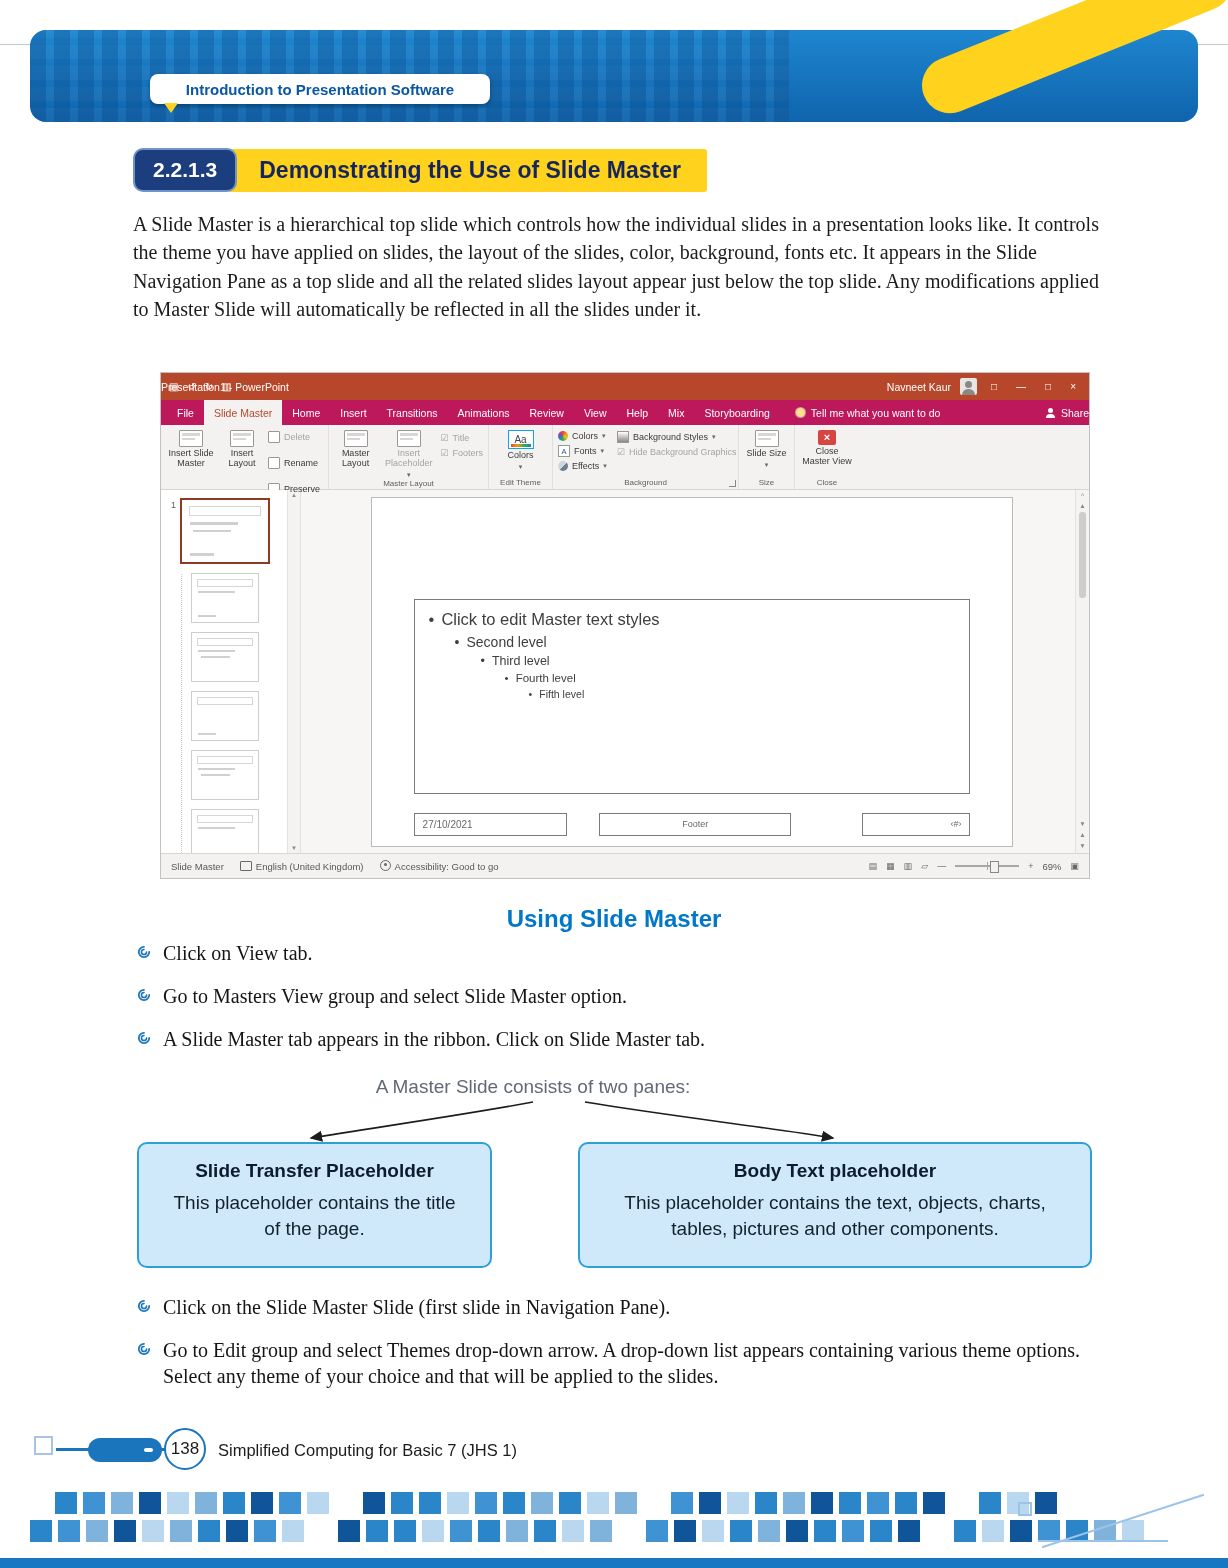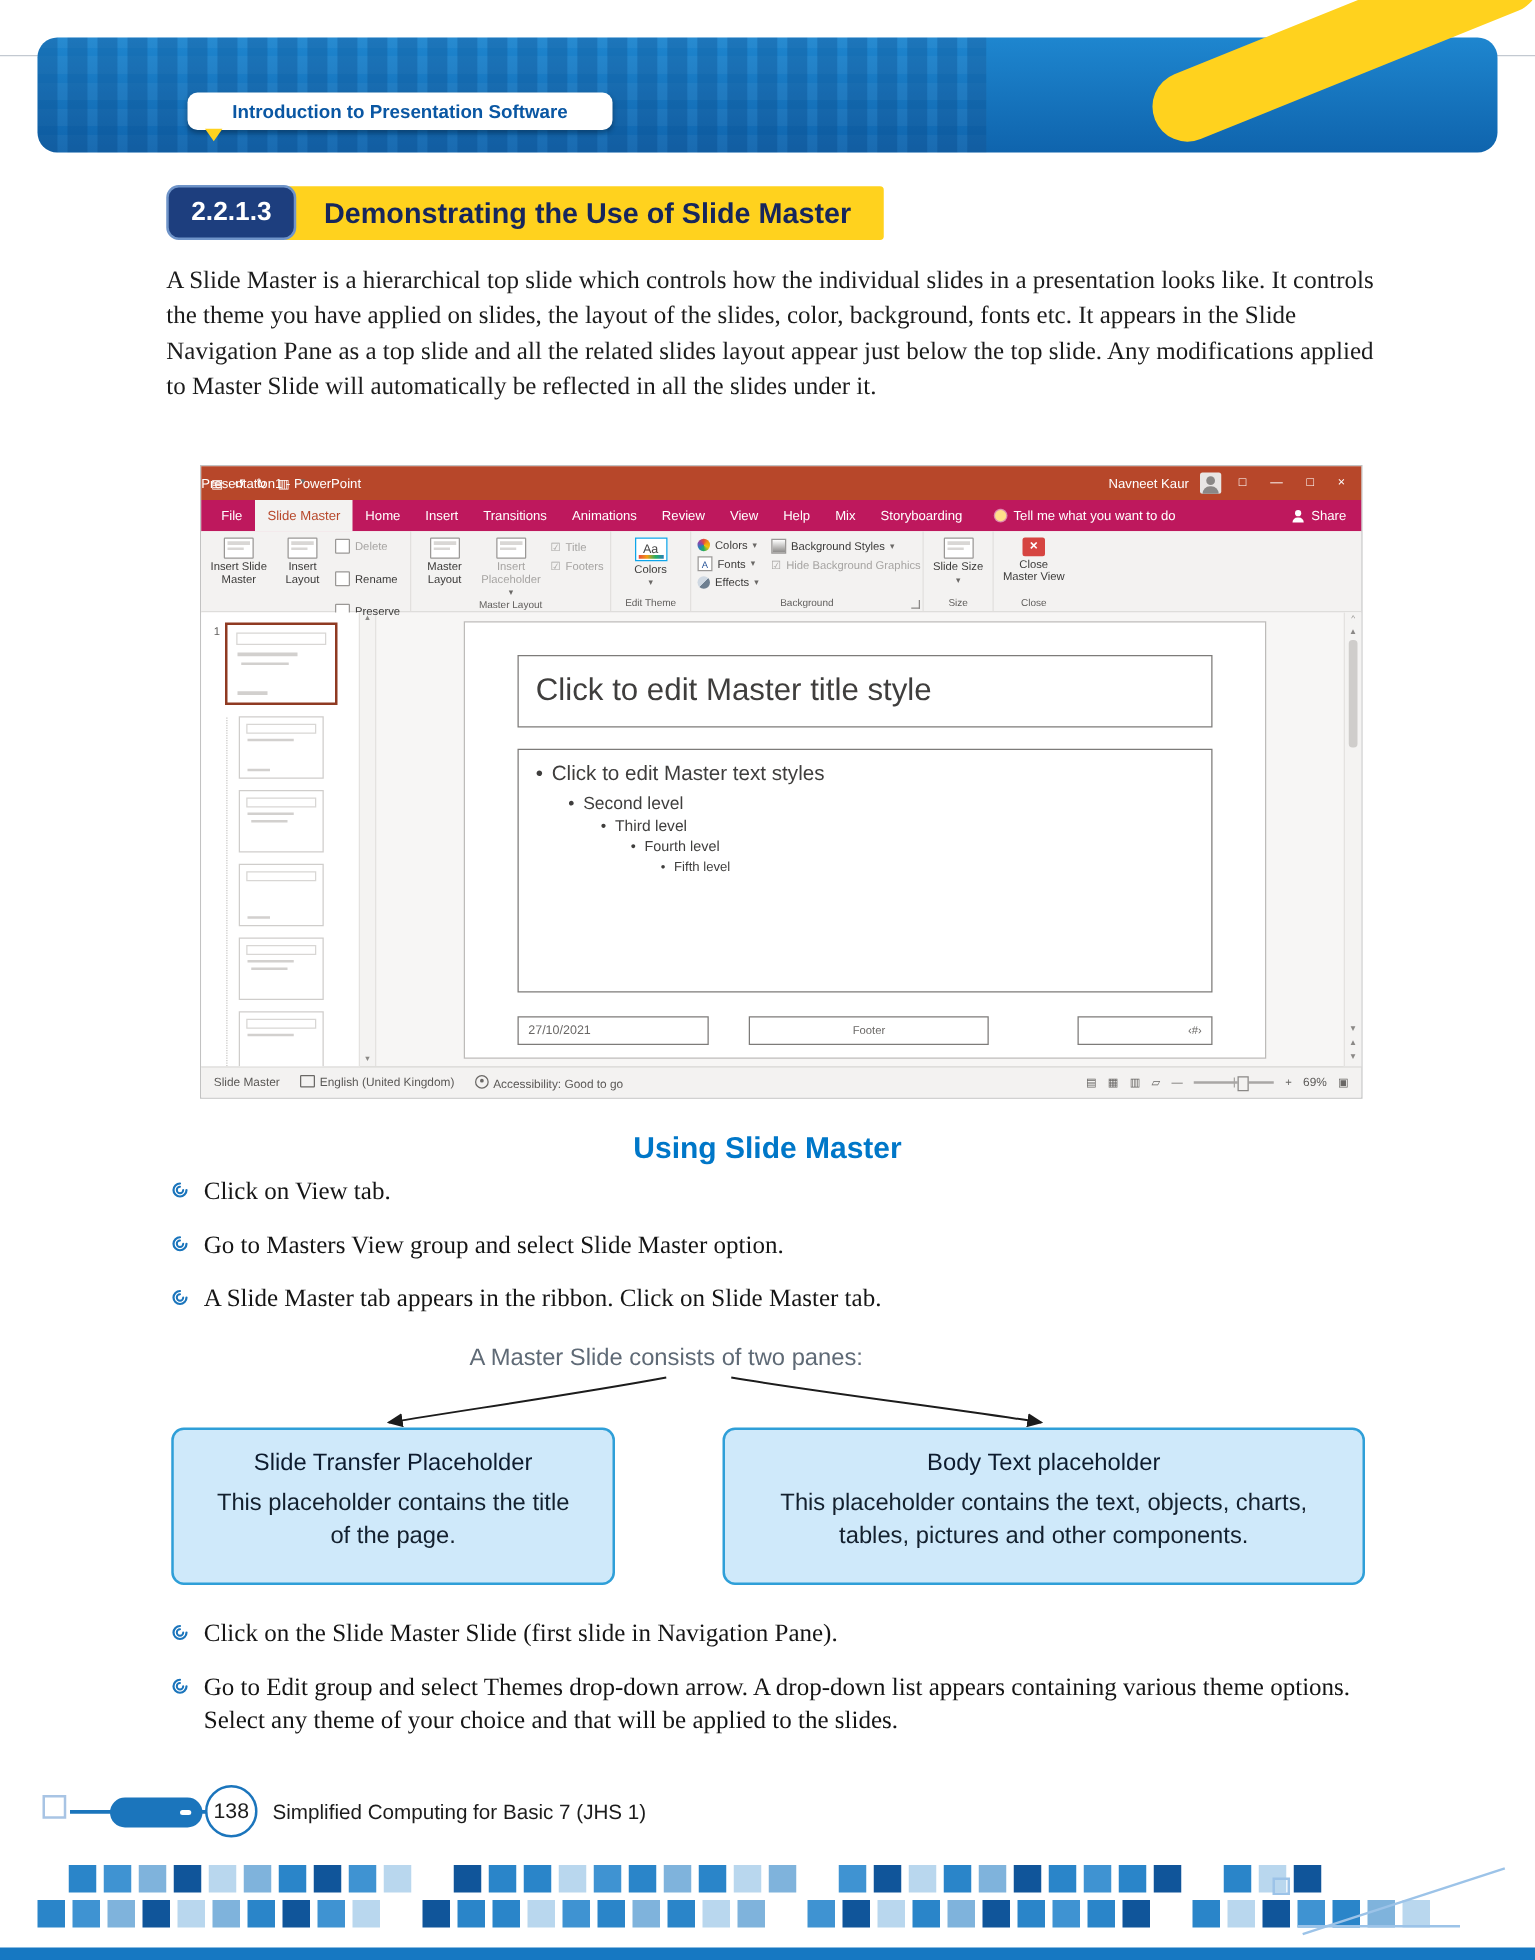--- a/index.html
+++ b/index.html
@@ -41,21 +41,21 @@
   .avatar::before{content:"";position:absolute;left:5px;top:3px;width:7px;height:7px;border-radius:50%;background:#8a8886}
   .avatar::after{content:"";position:absolute;left:2px;top:11px;width:13px;height:6px;border-radius:6px 6px 0 0;background:#8a8886}
   .winbtn{padding:0 5px;font-size:10px}
 
   .tabsrow{height:25px;background:#be185d;display:flex;align-items:stretch;color:#fff;font-size:10.5px;
     padding-left:6px;flex:0 0 auto}
   .tab{display:flex;align-items:center;padding:0 10px}
   .tab.active{background:#f3f2f1;color:#b7472a}
   .tellme{display:flex;align-items:center;gap:6px;margin-left:16px}
   .bulb{width:9px;height:9px;border-radius:50%;background:#ffe08a;box-shadow:0 0 0 1px rgba(255,255,255,.5)}
-  .share{margin-left:auto;display:flex;align-items:center;gap:6px;padding-right:12px}
+  .share{margin-left:auto;display:flex;align-items:center;gap:6px;}
   .person{width:10px;height:10px;position:relative}
   .person::before{content:"";position:absolute;left:3px;top:0;width:5px;height:5px;border-radius:50%;background:#fff}
   .person::after{content:"";position:absolute;left:1px;top:6px;width:9px;height:4px;border-radius:4px 4px 0 0;background:#fff}
 
   .ribbon{height:64px;background:#f3f2f1;border-bottom:1px solid #d8d6d4;display:flex;flex:0 0 auto;font-size:9px;color:#3b3a39}
   .rgroup{display:flex;flex-direction:column;border-right:1px solid #e2e0de;padding:3px 5px 0;position:relative;box-sizing:border-box}
   .gbody{flex:1;display:flex;gap:6px;align-items:stretch}
   .glabel{font-size:8px;color:#605e5c;text-align:center;padding:1px 0 2px}
   .bigbtn{display:flex;flex-direction:column;align-items:center;gap:2px;text-align:center;line-height:1.1;padding-top:2px}
   .bigbtn.disabled,.small.disabled,.checkline.disabled{color:#a6a4a2}
@@ -137,21 +137,21 @@
   .steps .swirl{flex:0 0 auto;margin-top:4px}
   .steps1{left:136px;top:940px}
   .steps2{left:136px;top:1294px}
   .steps2 li span{display:inline-block;max-width:940px}
   .caption{position:absolute;left:133px;top:1076px;width:800px;text-align:center;font-size:19px;color:#5f6a76}
   .arrows{position:absolute;left:133px;top:1097px}
   .callout{position:absolute;top:1142px;height:126px;background:#cfe9fa;border:2px solid #2f9fd8;border-radius:10px;
     box-sizing:border-box;text-align:center;padding:16px 26px 0}
   .box1{left:137px;width:355px}
   .box2{left:578px;width:514px}
-  .callout-title{font-weight:normal;font-size:19px;color:#0d1b2e}
+  .callout-title{font-weight:bold;font-size:19px;color:#0d1b2e}
   .callout-body{margin-top:8px;font-size:19px;line-height:1.35;color:#13202e}
 
   
   .corner-sq{position:absolute;left:34px;top:1436px;width:15px;height:15px;border:2px solid #a8c4e4}
   .pline{position:absolute;left:56px;top:1448px;width:120px;height:3px;background:#1b75bc}
   .pill{position:absolute;left:88px;top:1438px;width:74px;height:24px;background:#1b75bc;border-radius:12px}
   .pill::after{content:"";position:absolute;right:9px;top:10px;width:9px;height:4px;background:#fff;border-radius:2px}
   .page-circle{position:absolute;left:164px;top:1428px;width:42px;height:42px;border-radius:50%;background:#fff;
     border:2px solid #1b75bc;box-sizing:border-box;display:flex;align-items:center;justify-content:center;
     font-size:17px;color:#1c1c1c}
@@ -394,21 +394,20 @@
             <i class="t-b"></i>
           </div>
 
       </div>
       <div class="nav-scroll">
         <span>▲</span>
         <span>▼</span>
       </div>
       <div class="canvas">
         <div class="slide">
-          <div class="ph ph-title">Click to edit Master title style</div>
           <div class="ph ph-body">
             <div class="lv lv0">
                 <span>•</span>
                 <span>Click to edit Master text styles</span>
               </div>
             <div class="lv lv1">
                 <span>•</span>
                 <span>Second level</span>
               </div>
             <div class="lv lv2">

